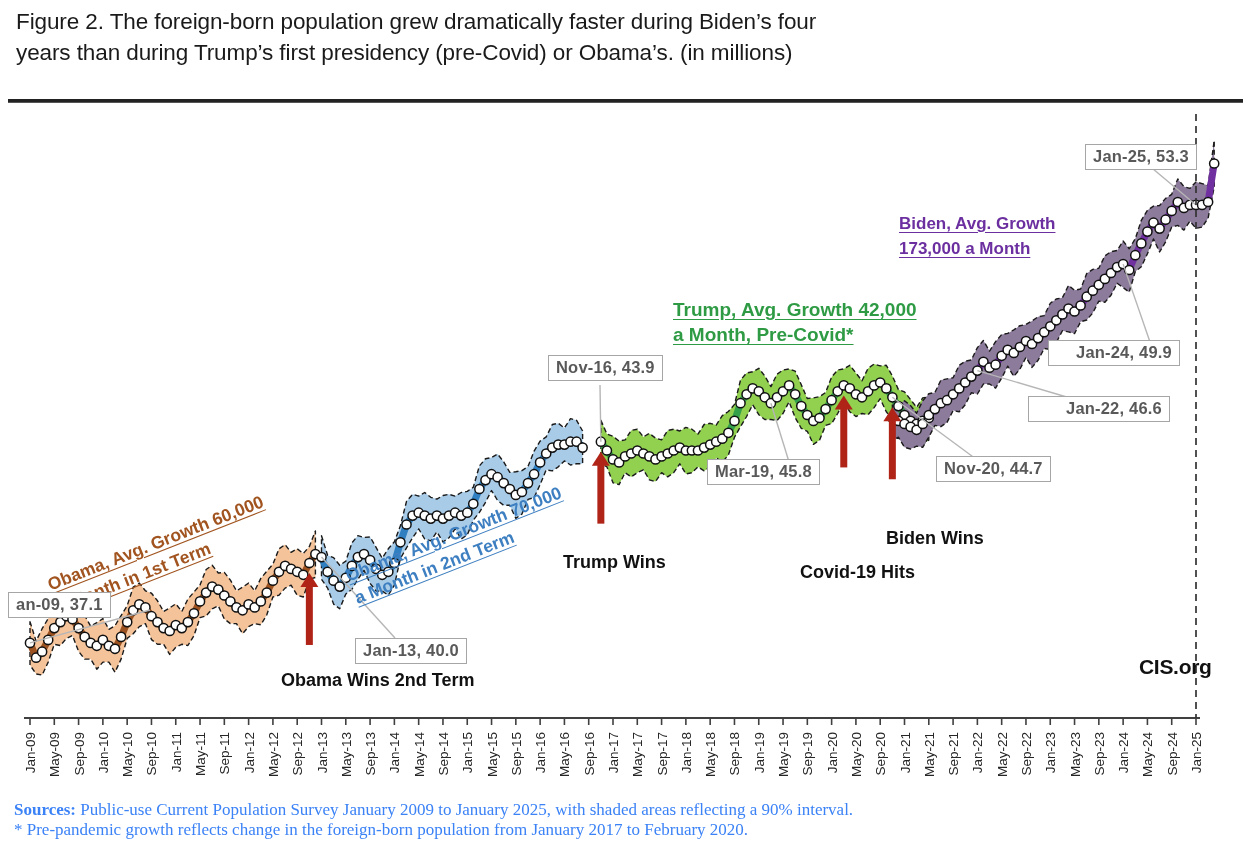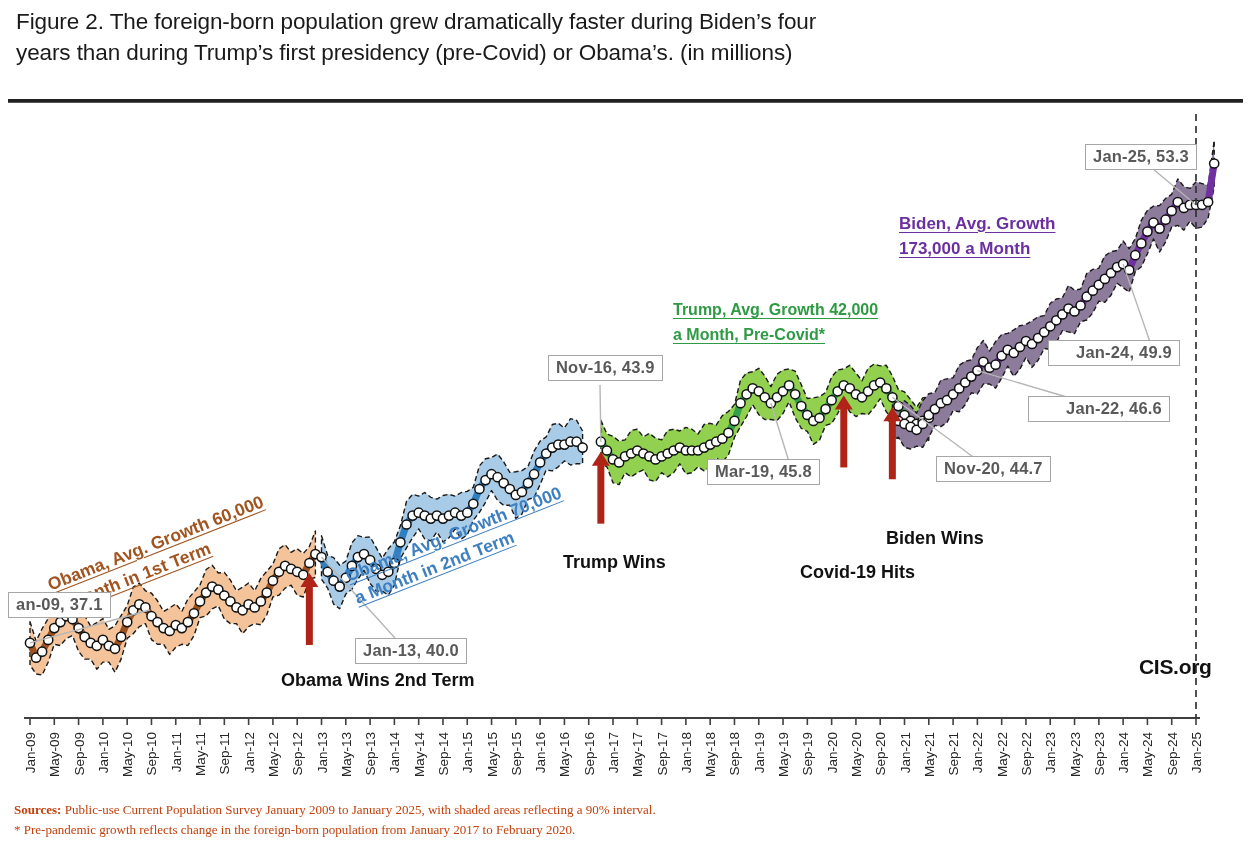--- a/index.html
+++ b/index.html
@@ -8,36 +8,36 @@
 
   .title-block{position:absolute;left:16px;top:6px;width:1205px;}
   .title-line{font-size:22.5px;line-height:31px;color:#1a1a1a;font-family:"Liberation Sans",sans-serif;letter-spacing:-0.1px;white-space:nowrap;}
   .rule{position:absolute;left:8px;top:99px;width:1235px;height:0;border-top:3px solid #222;}
   .rule2{position:absolute;left:8px;top:102px;width:1235px;height:0;border-top:1px solid #555;}
 
   .chartwrap{position:absolute;left:0px;top:110px;width:1251px;height:675px;}
   svg.chart{display:block;}
 
   .footnotes{position:absolute;left:14px;top:800px;width:1210px;}
-  .fn{font-family:"Liberation Serif",serif;font-size:13px;line-height:20px;color:#c2410c;}
+  .fn{font-family:"Liberation Serif",serif;font-size:17px;line-height:20px;color:#3b82f6;}
   .fn b{font-weight:bold;}
 
   .cis{position:absolute;left:1139px;top:655px;font-size:21px;font-weight:bold;color:#111;font-family:"Liberation Sans",sans-serif;letter-spacing:-0.3px;}
 
   
   .callout{position:absolute;background:#fff;border:1.4px solid #a6a6a6;padding:2px 7px 3px 7px;
            font-size:16.5px;font-weight:bold;color:#595959;white-space:nowrap;
            font-family:Liberation Sans, sans-serif;letter-spacing:0.2px;}
 
   
   .era{position:absolute;font-weight:bold;white-space:nowrap;font-family:"Liberation Sans",sans-serif;}
   .era span{display:block;text-decoration:underline;text-underline-offset:3px;}
   .era-obama1{color:#a1541f;font-size:17.5px;line-height:24px;transform:rotate(-21.5deg);transform-origin:left top;}
   .era-obama2{color:#3d7fc1;font-size:17.5px;line-height:24px;transform:rotate(-21.5deg);transform-origin:left top;}
-  .era-trump{color:#2e9b44;font-size:16px;line-height:25px;}
+  .era-trump{color:#2e9b44;font-size:19px;line-height:25px;}
   .era-biden{color:#6b2fa0;font-size:17px;line-height:25px;}
 
   
   .event{position:absolute;font-size:18px;font-weight:bold;color:#111;white-space:nowrap;font-family:"Liberation Sans",sans-serif;}
 </style>
 </head>
 <body>
 
 <div id="page">
 

